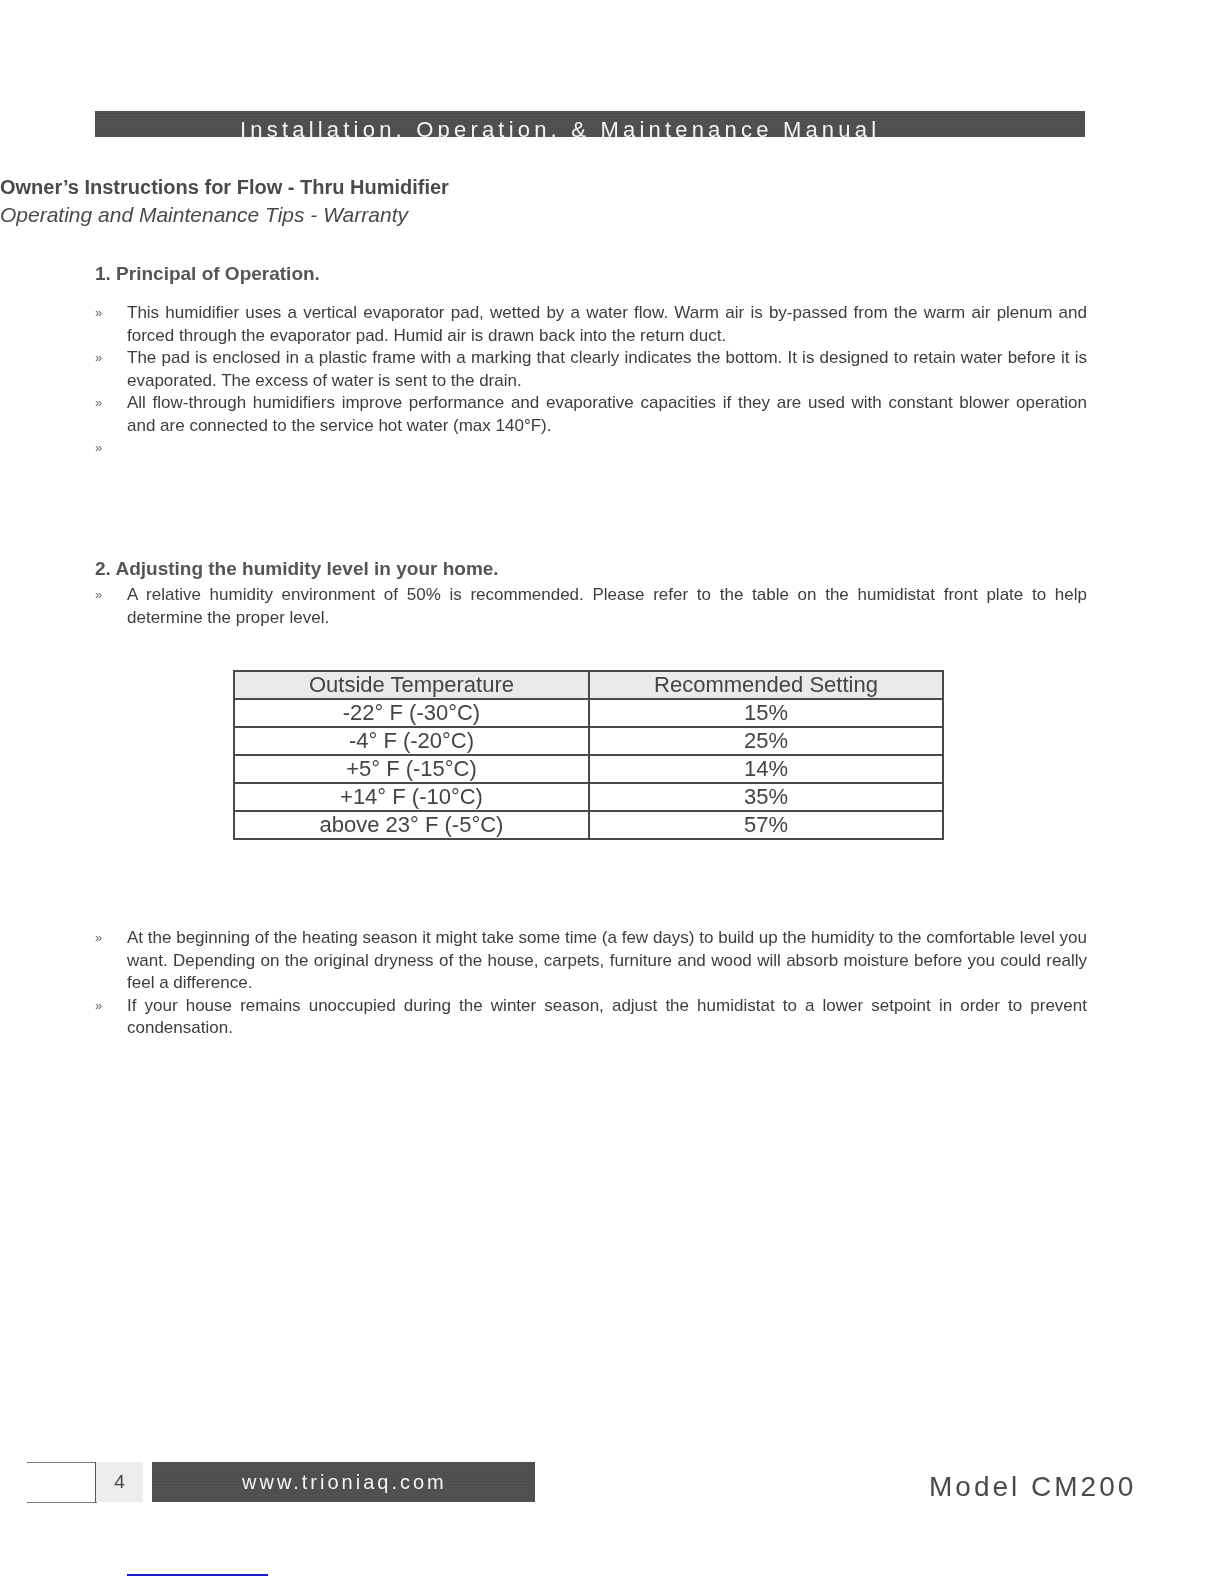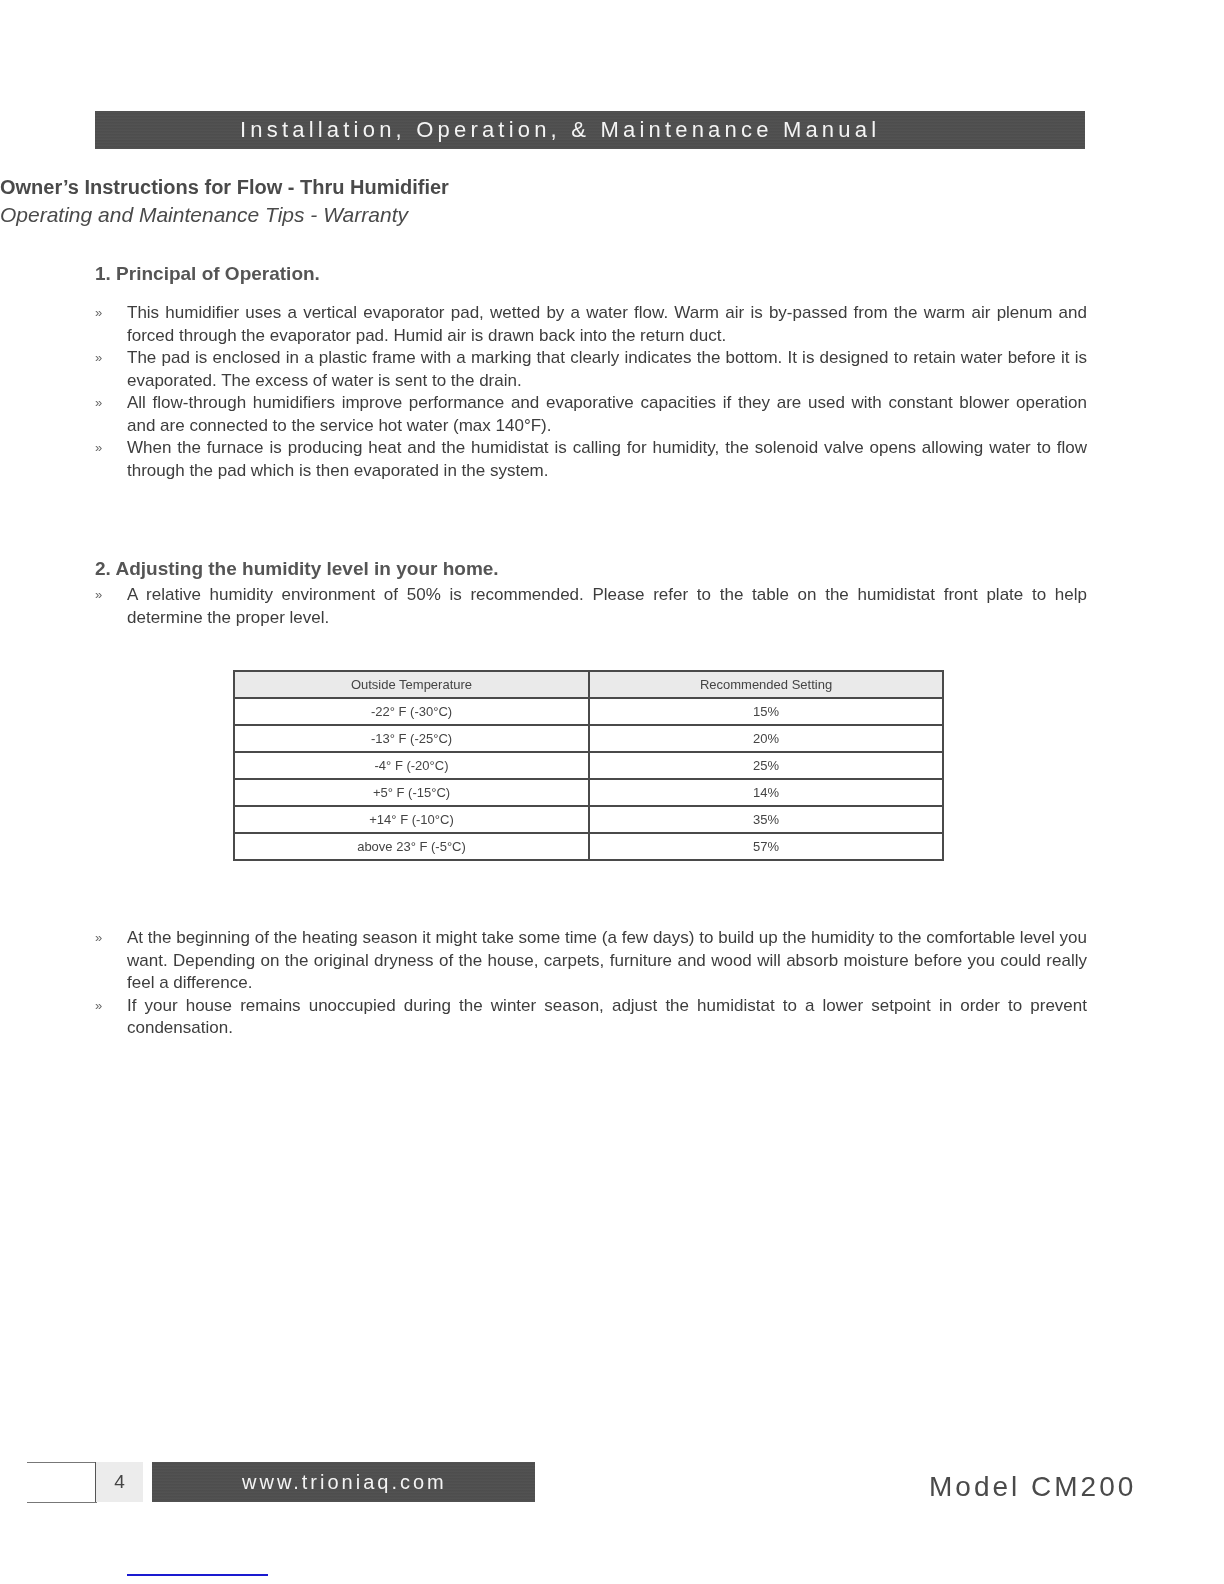--- a/index.html
+++ b/index.html
@@ -1,32 +1,32 @@
 <!DOCTYPE html>
 <html><head>
 <meta charset="utf-8">
 <style>
   html, body { margin: 0; padding: 0; background: #ffffff; }
   body { width: 1224px; height: 1584px; position: relative; overflow: hidden;
          font-family: "Liberation Sans", sans-serif; color: #3a3a3a; }
-  .header-bar { position: absolute; left: 95px; top: 111px; width: 990px; height: 38px;
+  .header-bar { position: absolute; left: 95px; top: 111px; width: 990px; height: 26px;
     background: repeating-linear-gradient(0deg, #5a5a5a 0px, #4a4a4a 1px, #555 2px, #464646 3px);
     color: #f4f4f4; font-size: 22px; letter-spacing: 4.2px; }
   .header-bar span { position: absolute; left: 145px; top: 6px; }
   .title { position: absolute; left: 0; width: 1180px; }
   .title-main { top: 176px; font-size: 20px; font-weight: bold; color: #4a4a4a; }
   .title-sub { top: 203px; font-size: 21px; color: #4a4a4a; font-style: italic; }
   .section-heading { position: absolute; left: 95px; font-size: 19px; font-weight: bold; color: #555; }
   .bullets { position: absolute; left: 95px; width: 992px; margin: 0; padding: 0; list-style: none;
              font-size: 17px; line-height: 22.5px; color: #3d3d3d; }
   .bullets li { position: relative; padding-left: 32px; text-align: justify; margin-bottom: 0px; }
   .bullets li .chev { position: absolute; left: 0; top: 0; font-size: 13px; color: #666; }
   #sec1-list li { margin-bottom: 0; }
   table.hum { position: absolute; left: 233px; top: 670px; width: 711px; border-collapse: collapse;
-              font-size: 13px; color: #444; }
+              font-size: 22px; color: #444; }
   table.hum th, table.hum td { border: 2px solid #4a4a4a; height: 25px; padding: 0; text-align: center;
               font-weight: normal; }
   table.hum th { background: #eaeaea; }
   table.hum td:first-child, table.hum th:first-child { width: 353px; }
   .footer-line { position: absolute; left: 27px; width: 70px; height: 1px; background: #777; }
   .footer-page { position: absolute; left: 95px; top: 1462px; width: 47px; height: 40px;
                  background: #ececec; border-left: 1px solid #555; font-size: 19px; color: #444;
                  text-align: center; line-height: 40px; }
   .footer-bar { position: absolute; left: 152px; top: 1462px; width: 383px; height: 40px;
     background: repeating-linear-gradient(0deg, #5a5a5a 0px, #4a4a4a 1px, #555 2px, #464646 3px);
@@ -43,43 +43,39 @@
 </div>
 
 <div class="title title-main">Owner’s Instructions for Flow - Thru Humidifier</div>
 <div class="title title-sub">Operating and Maintenance Tips - Warranty</div>
 
 <div class="section-heading" style="top:263px;">1. Principal of Operation.</div>
 <ul class="bullets" id="sec1-list" style="top:302px;">
   <li><span class="chev">»</span><span>This humidifier uses a vertical evaporator pad, wetted by a water flow. Warm air is by-passed from the warm air plenum and forced through the evaporator pad. Humid air is drawn back into the return duct.</span></li>
   <li><span class="chev">»</span><span>The pad is enclosed in a plastic frame with a marking that clearly indicates the bottom. It is designed to retain water before it is evaporated. The excess of water is sent to the drain.</span></li>
   <li><span class="chev">»</span><span>All flow-through humidifiers improve performance and evaporative capacities if they are used with constant blower operation and are connected to the service hot water (max 140°F).</span></li>
-  <li><span class="chev">»</span><span>When the furnace is producing heat and the humidistat is calling for humidity, the solenoid valve opens allowing water to flow through the pad which is then evaporated in the system.</span></li>
+  <li><span class="chev">»</span></li>
 </ul>
 
 <div class="section-heading" style="top:558px;">2. Adjusting the humidity level in your home.</div>
 <ul class="bullets" style="top:584px;">
   <li><span class="chev">»</span><span>A relative humidity environment of 50% is recommended. Please refer to the table on the humidistat front plate to help determine the proper level.</span></li>
 </ul>
 
 <table class="hum">
   <thead>
     <tr>
       <th>Outside Temperature</th>
       <th>Recommended Setting</th>
     </tr>
   </thead>
   <tbody>
     <tr>
       <td>-22° F (-30°C)</td>
       <td>15%</td>
-    </tr>
-    <tr>
-      <td>-13° F (-25°C)</td>
-      <td>20%</td>
     </tr>
     <tr>
       <td>-4° F (-20°C)</td>
       <td>25%</td>
     </tr>
     <tr>
       <td>+5° F (-15°C)</td>
       <td>14%</td>
     </tr>
     <tr>

